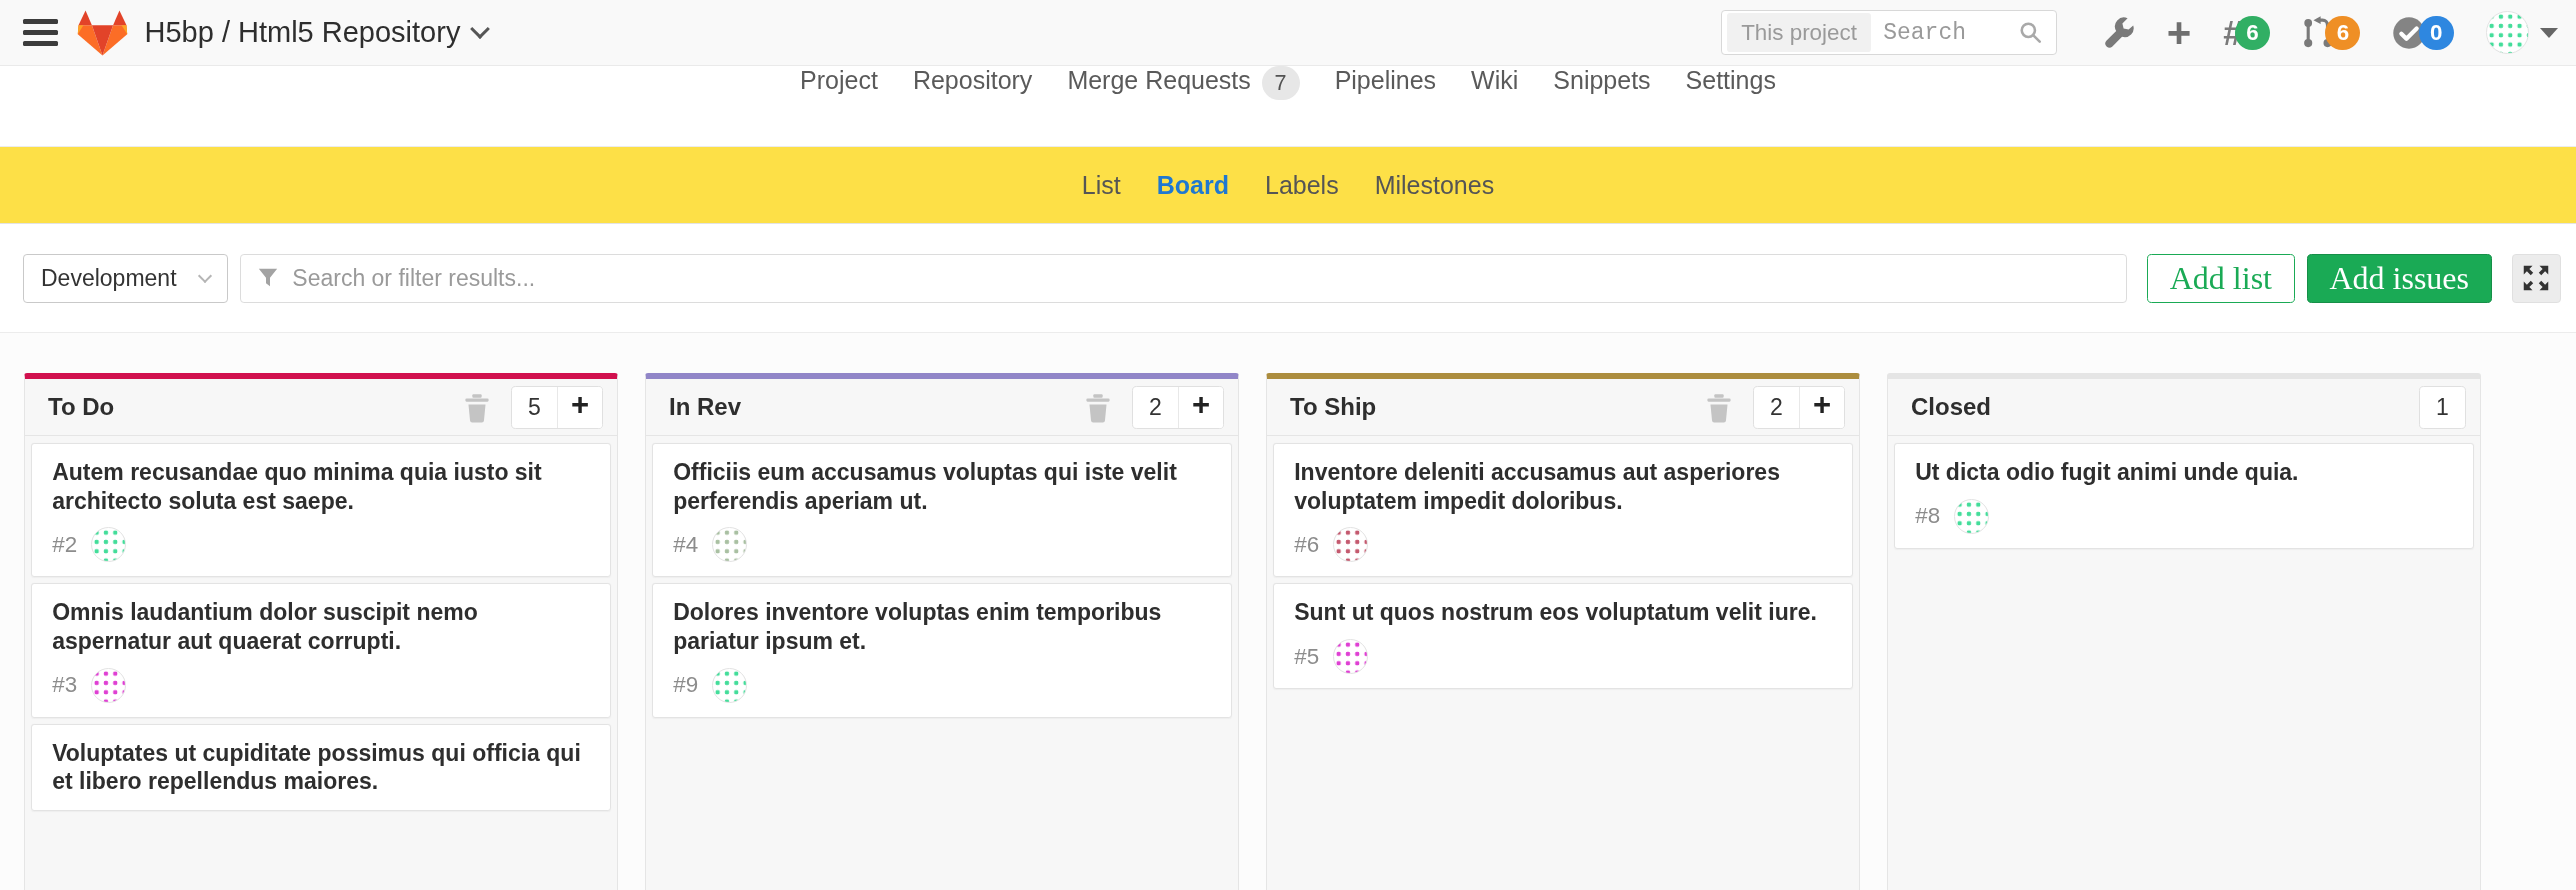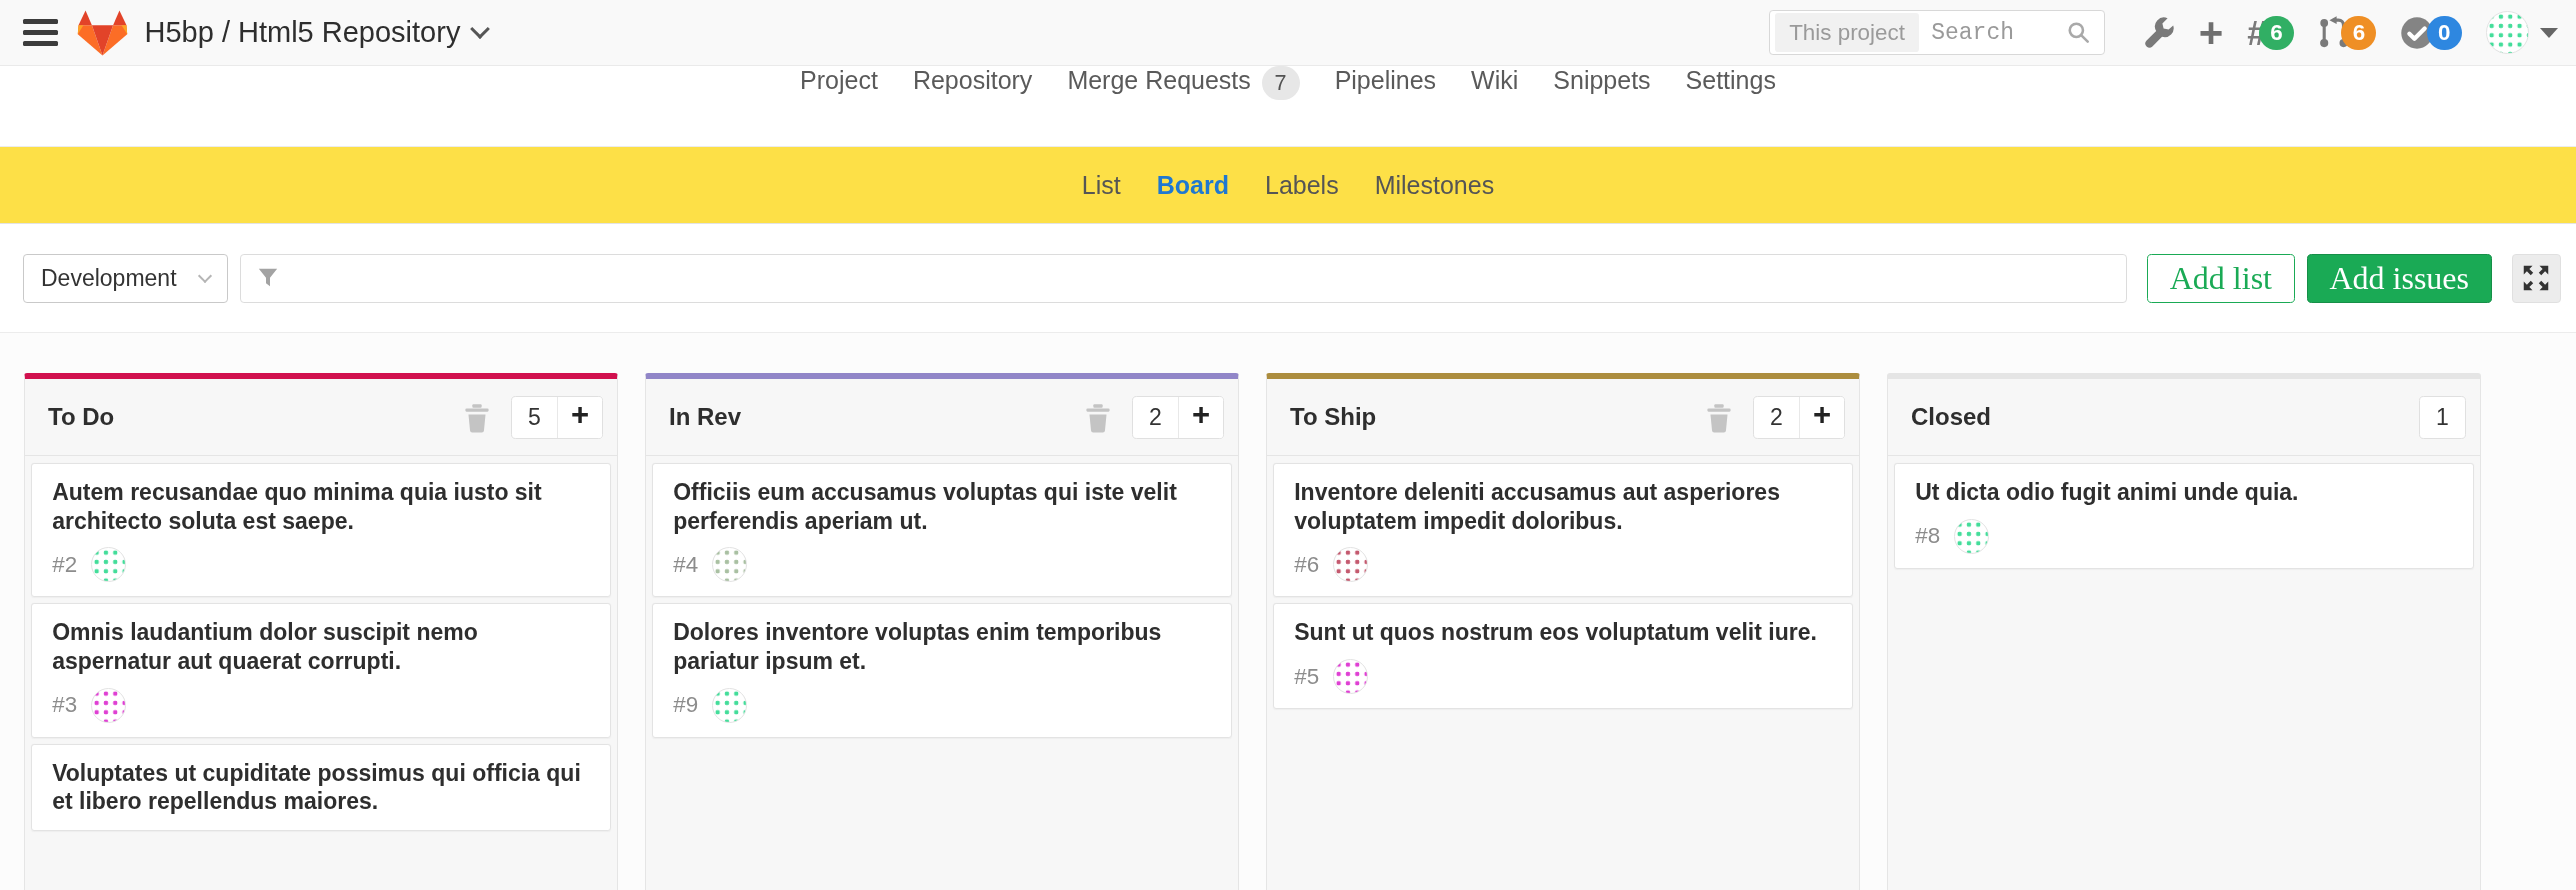--- a/index.html
+++ b/index.html
@@ -8,21 +8,21 @@
 
   
   .navbar { height:66px; background:#f9f9f9; border-bottom:1.5px solid #eaeaea;
     display:flex; align-items:center; padding:0 18.5px 0 23px; }
   .hamburger { width:35px; display:flex; flex-direction:column; gap:6.2px; cursor:pointer; margin-right:18.5px; }
   .hamburger i { display:block; height:4.6px; background:#3c3c3c; border-radius:1.5px; }
   .logo { width:51px; height:48px; margin-right:17px; display:flex; align-items:center; }
   .proj-title { font-size:29px; font-weight:500; color:#2e2e2e; display:flex; align-items:center; gap:12.3px; cursor:pointer; }
   .chev { width:14px; height:14px; border-right:3.1px solid #565656; border-bottom:3.1px solid #565656;
     transform:rotate(45deg); margin-top:-6.2px; }
-  .nav-right { margin-left:auto; display:flex; align-items:center; gap:24px; }
+  .nav-right { margin-left:auto; display:flex; align-items:center; gap:32px; }
   .nav-search { width:336px; height:45px; background:#fff; border:0.8px solid #d8d8d8; border-radius:3.9px;
     display:flex; align-items:center; padding:0 14px 0 5.4px; margin-right:14px; }
   .scope-chip { background:#f1f1f1; border-radius:3.1px; color:#9a9a9a; font-size:22.4px; padding:6.2px 14px; white-space:nowrap; }
   .nav-search input { border:none; outline:none; background:transparent; font-size:23px; color:#444;
     font-family:Liberation Mono, monospace; flex:1; min-width:0; padding-left:12.3px; }
   .nav-search input::placeholder { color:#9a9a9a; }
   .icon-btn { display:flex; align-items:center; color:#7a7a7a; cursor:pointer; }
   .plus-glyph { font-size:42px; font-weight:700; color:#6f6f6f; line-height:1; }
   .hash-glyph { font-size:35px; font-weight:700; color:#7a7a7a; line-height:1; }
   .pill { min-width:35px; height:34px; border-radius:17px; color:#fff; font-size:22.4px; font-weight:700;
@@ -77,21 +77,21 @@
     display:flex; align-items:center; justify-content:center; cursor:pointer; }
 
   
   .board { height:558px; background:#fcfcfc; border-top:0.8px solid #ececec;
     display:flex; align-items:flex-start; padding:40px 0 0 24px; }
   .column { width:594px; margin-right:27px; height:586px; background:#f7f7f7;
     border:0.8px solid #e5e5e5; border-top:6.2px solid #e5e5e5; border-radius:3.1px; display:flex; flex-direction:column; }
   .column.todo   { border-top-color:var(--column-todo-accent,#d1114e); }
   .column.inrev  { border-top-color:var(--column-inrev-accent,#9186c8); }
   .column.toship { border-top-color:var(--column-toship-accent,#ac8d3e); }
-  .col-header { height:77px; flex:0 0 auto; display:flex; align-items:center;
+  .col-header { height:57px; flex:0 0 auto; display:flex; align-items:center;
     padding:0 14px 0 23px; border-bottom:0.8px solid #e5e5e5; }
   .col-title { font-size:24px; font-weight:700; color:#2e2e2e; }
   .col-actions { margin-left:auto; display:flex; align-items:center; }
   .trash-btn { display:flex; align-items:center; margin-right:20px; cursor:pointer; }
   .count-ctl { height:43px; background:#fff; border:0.8px solid #e0e0e0; border-radius:4.6px;
     display:flex; align-items:stretch; overflow:hidden; }
   .count-cell { width:45px; display:flex; align-items:center; justify-content:center;
     font-size:23px; color:#333; }
   .addcard-cell { width:45px; display:flex; align-items:center; justify-content:center;
     border-left:0.8px solid #e8e8e8; font-size:31px; font-weight:700; color:#222;
@@ -209,20 +209,21 @@
 
 <div class="filter-bar">
   <div class="board-select">
     <span>Development</span>
     <span class="chev"></span>
   </div>
   <div class="filter-input">
     <svg width="20" height="20" viewBox="0 0 12 12">
       <path d="M0.5 0.5 h11 L7.2 5.8 V11 L4.8 9.2 V5.8 Z" fill="#a3a3a3"></path>
     </svg>
+    <input type="text" placeholder="Search or filter results..." style="">
   </div>
   <button class="btn btn-outline-green">Add list</button>
   <button class="btn btn-green">Add issues</button>
   <div class="btn-fullscreen">
     <svg width="28" height="28" viewBox="0 0 16 16" fill="#333">
       <path d="M1 6 V1 h5 L4.2 2.8 6.4 5 5 6.4 2.8 4.2 Z"></path>
       <path d="M15 6 V1 h-5 l1.8 1.8 -2.2 2.2 1.4 1.4 2.2-2.2 Z"></path>
       <path d="M1 10 v5 h5 L4.2 13.2 6.4 11 5 9.6 2.8 11.8 Z"></path>
       <path d="M15 10 v5 h-5 l1.8-1.8 -2.2-2.2 1.4-1.4 2.2 2.2 Z"></path>
     </svg>

